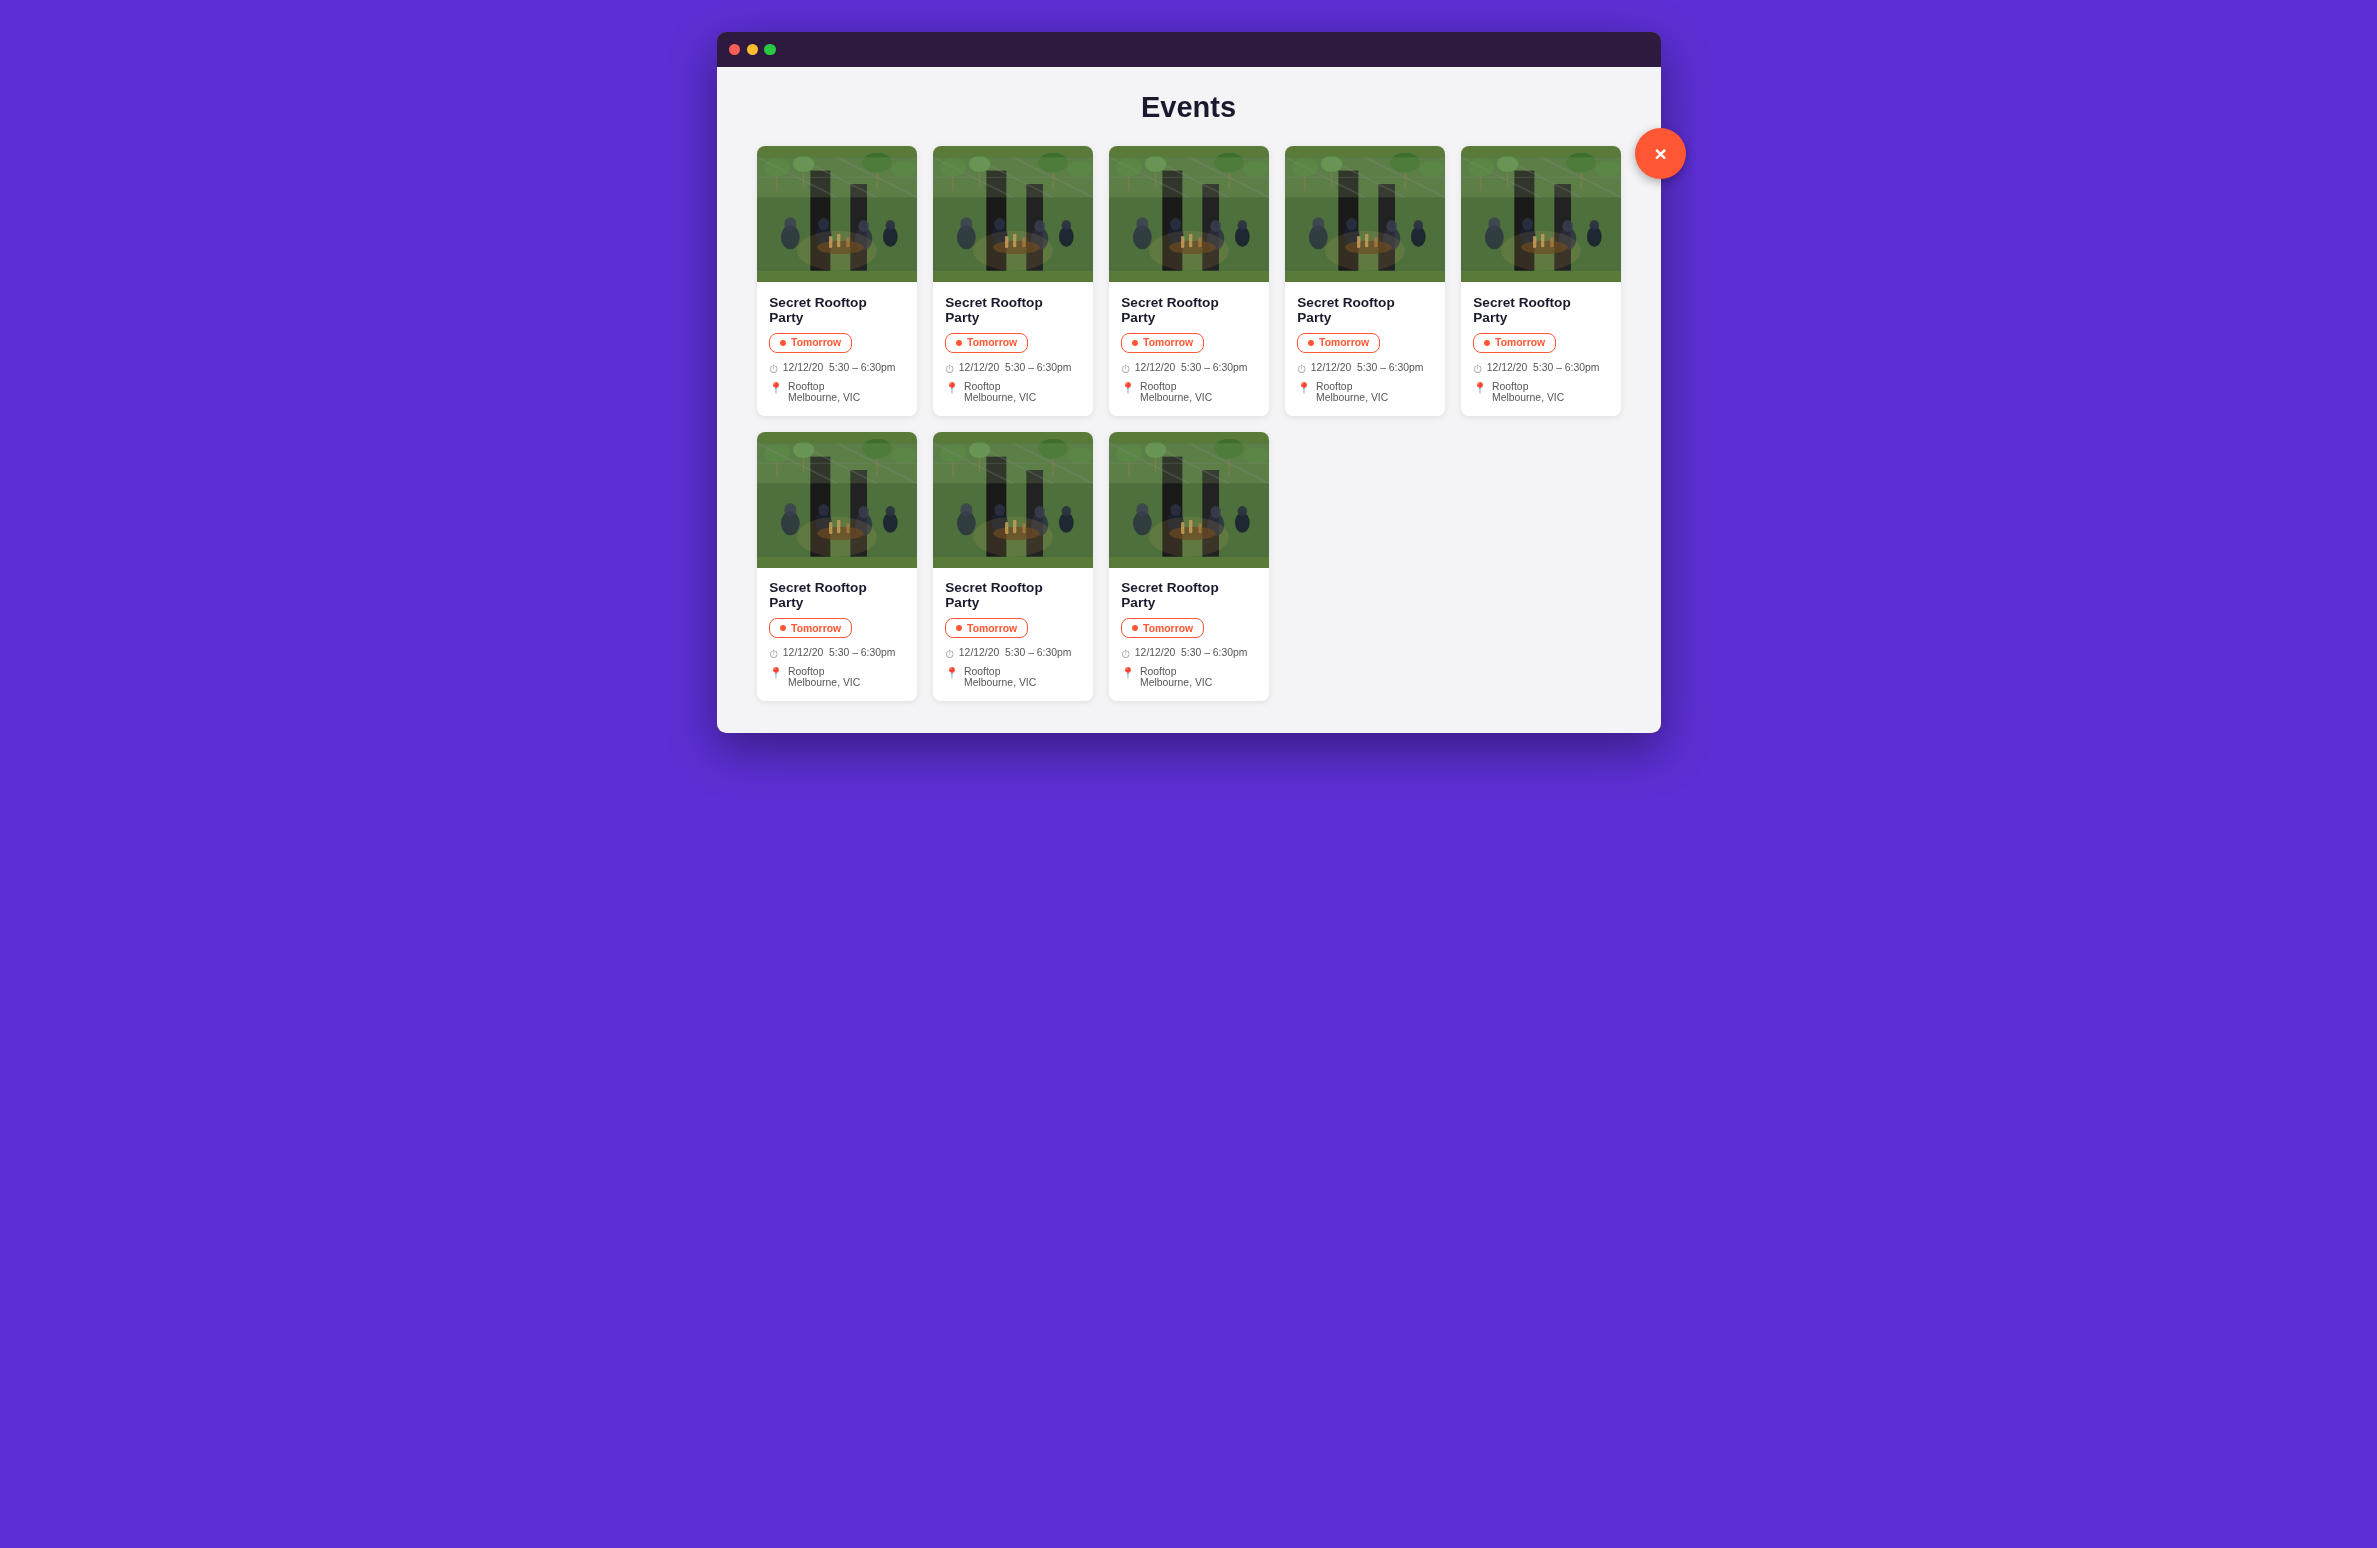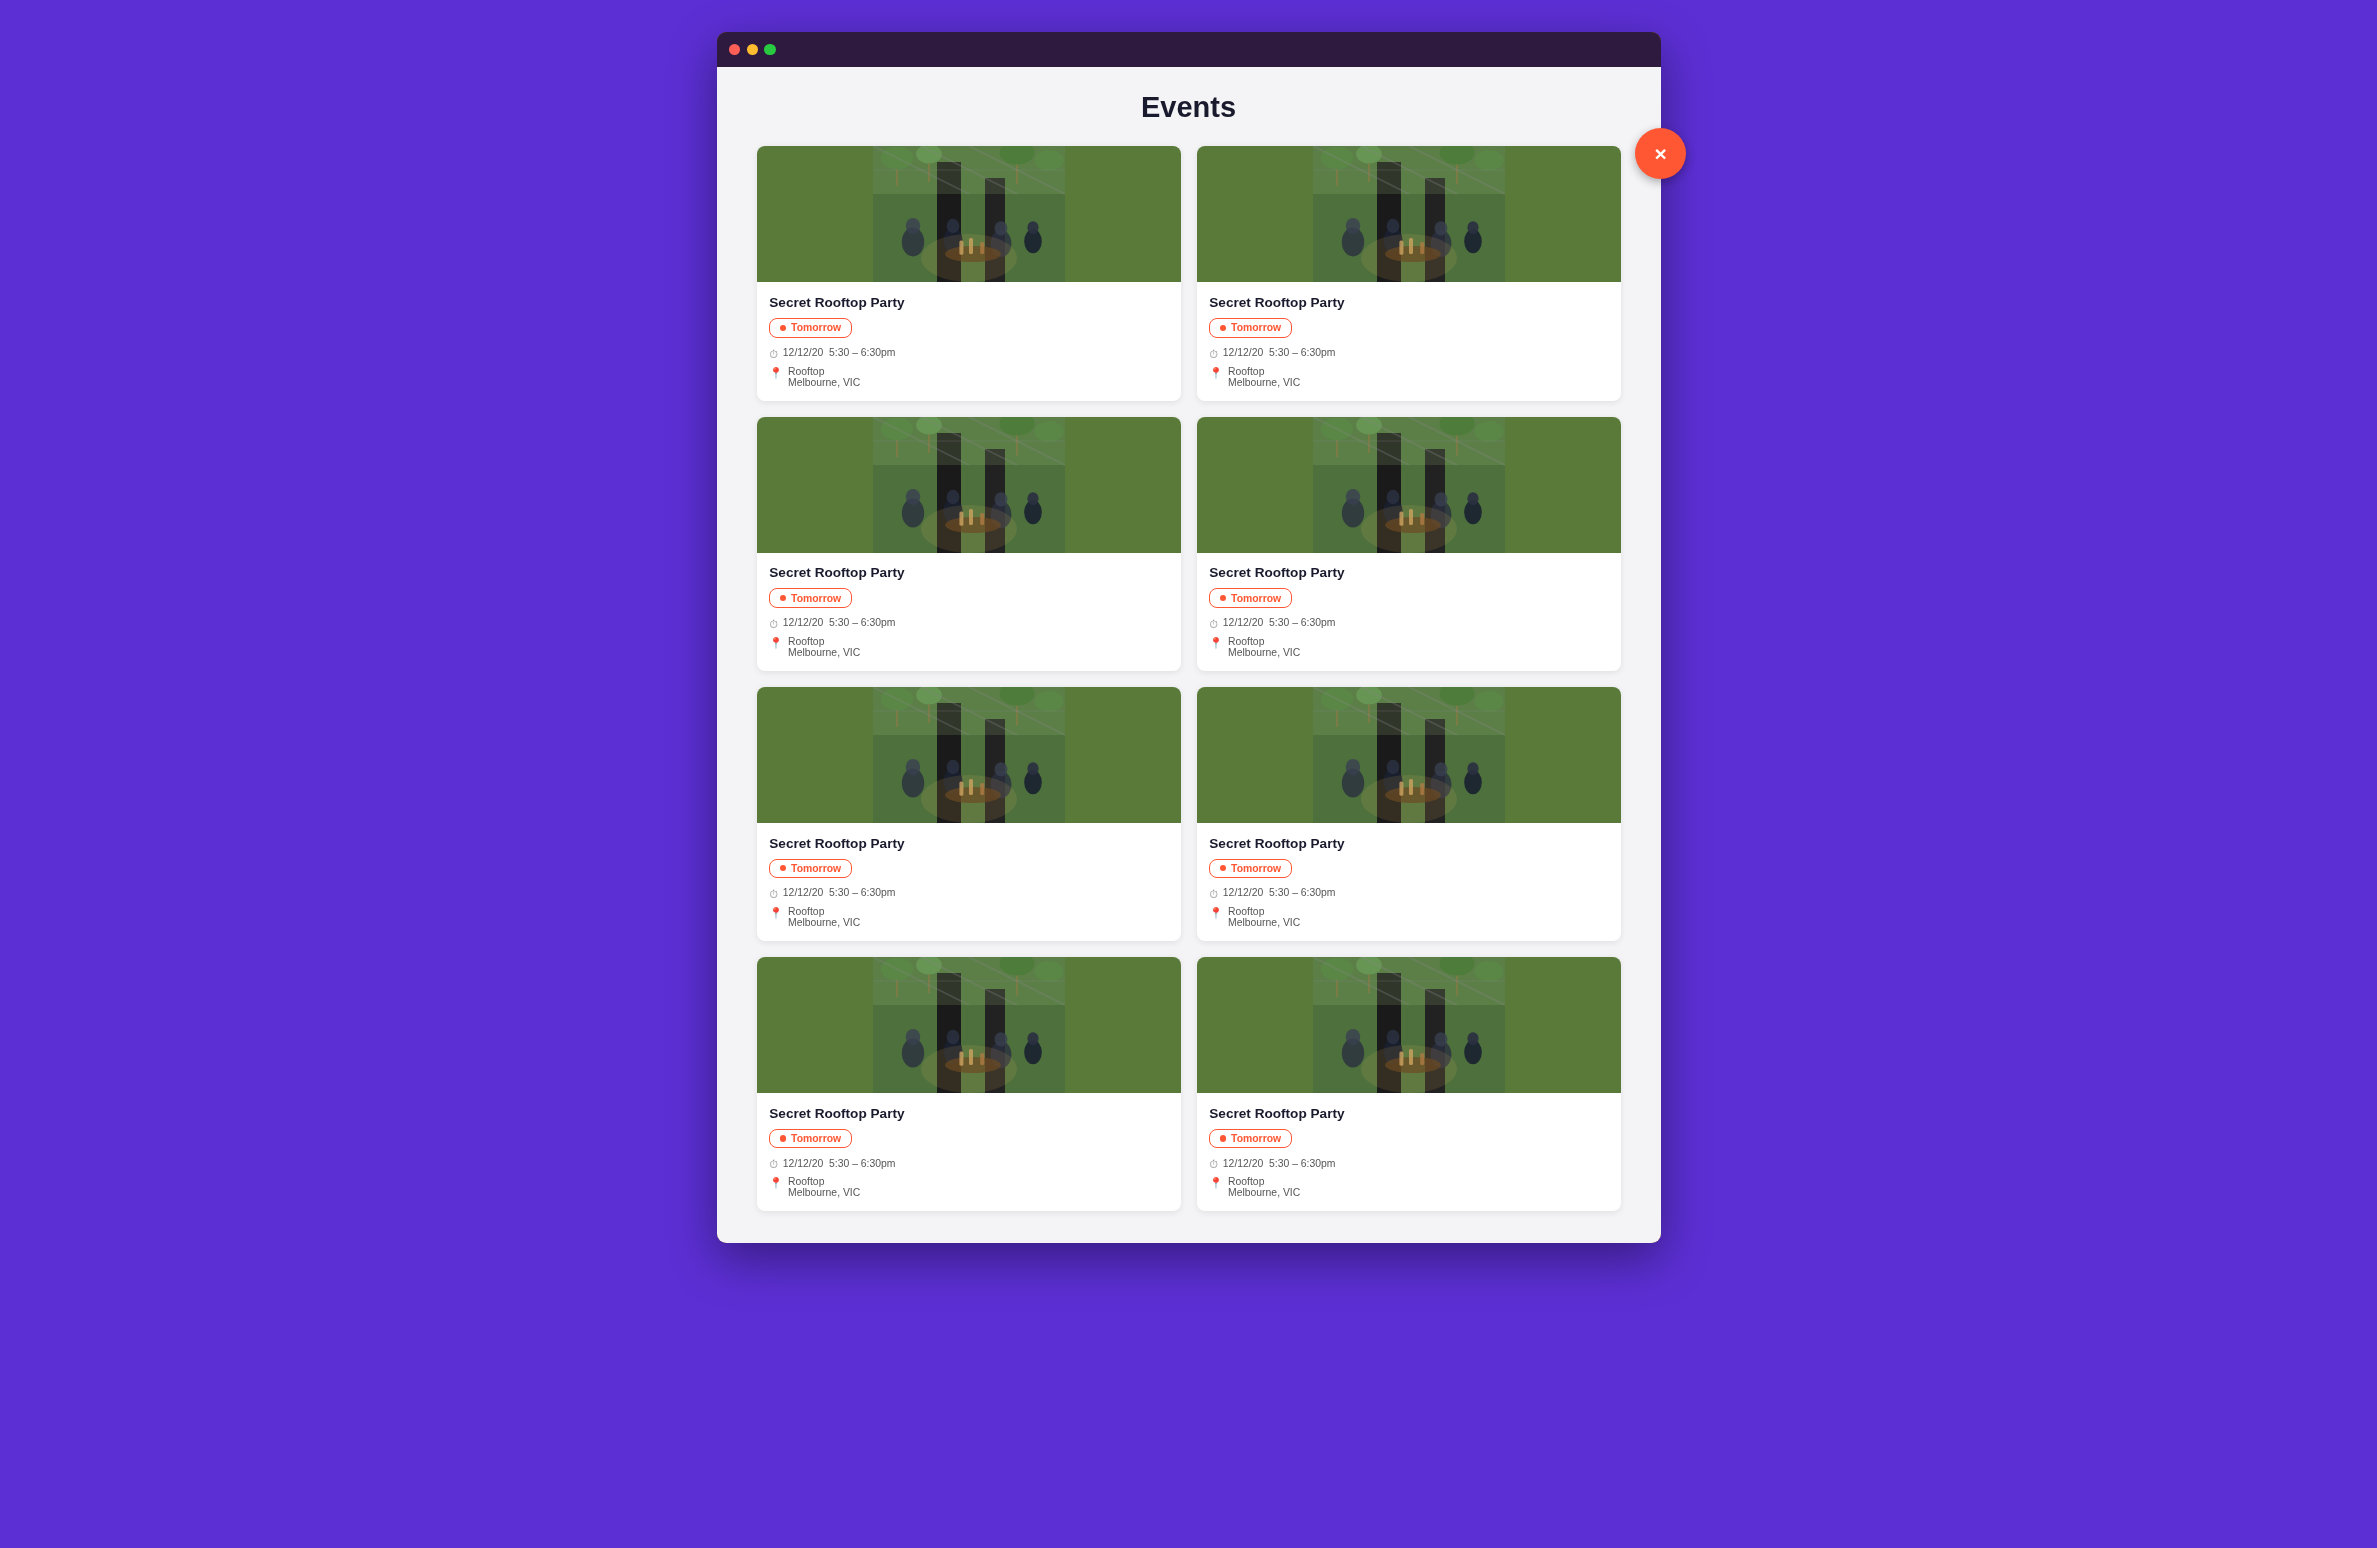--- a/index.html
+++ b/index.html
@@ -72,21 +72,21 @@
     .page-title {
       text-align: center;
       font-size: 29px;
       font-weight: 700;
       color: #1a1a2e;
       margin-bottom: 22.4px;
     }
 
     .events-grid {
       display: grid;
-      grid-template-columns: repeat(2, 1fr);
+      grid-template-columns: repeat(5, 1fr);
       gap: 16px;
     }
 
     .event-card {
       background: white;
       border-radius: 8px;
       overflow: hidden;
       box-shadow: 0 1.6px 6.4px rgba(0,0,0,0.08);
     }
 

